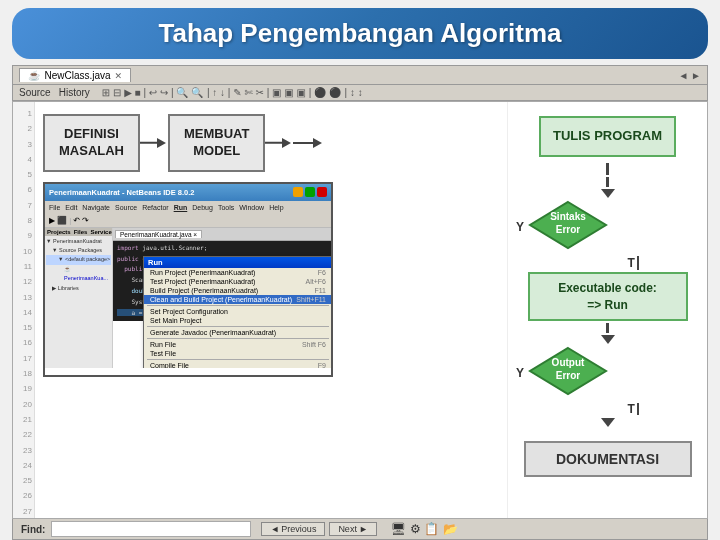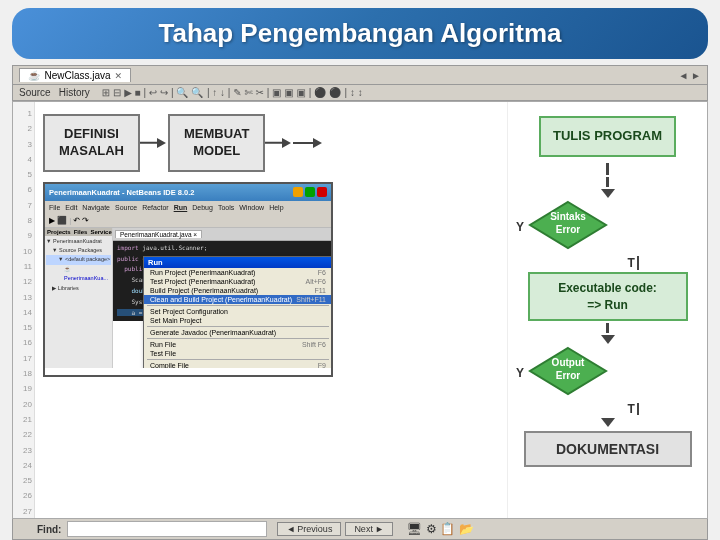--- a/index.html
+++ b/index.html
@@ -79,21 +79,21 @@
       gap: 8px;
       align-items: center;
     }
 
     
     .bottom-bar {
       background: #d4d0c8;
       border: 1px solid #999;
       border-top: none;
       margin: 0 12px;
-      padding: 2px 24px;
+      padding: 2px 8px;
       display: flex;
       align-items: center;
       gap: 6px;
       font-size: 10px;
       color: #333;
     }
     .bottom-bar-label {
       font-weight: bold;
     }
     .bottom-bar-nav {
@@ -438,21 +438,21 @@
           </svg>
         </div>
       </div>
 
       <div style="display:flex;align-items:center;margin-left:52px;">
         <span style="font-size:12px;font-weight:bold;color:#333;">T</span>
         <div style="width:2.5px;height:12px;background:#444;margin-left:2px;"></div>
       </div>
       <div style="width:0;height:0;border-left:7px solid transparent;border-right:7px solid transparent;border-top:9px solid #444;"></div>
 
-      <div style="background:#e2e2e2;border:2.5px solid #888;padding:8px 16px;font-size:14px;font-weight:bold;color:#333;text-align:center;width:168px;margin-top:2px;">DOKUMENTASI</div>
+      <div style="background:#e2e2e2;border:2.5px solid #888;padding:8px 16px;font-size:14px;font-weight:bold;color:#333;text-align:center;width:168px;margin-top:12px;">DOKUMENTASI</div>
 
     </div>
 
   </div>
 
   <div class="bottom-bar">
     <span class="bottom-bar-label">Find:</span>
     <div style="flex:1;max-width:200px;background:white;border:1px solid #aaa;height:16px;"></div>
     <div class="bottom-bar-nav">
       <div class="nav-btn">

